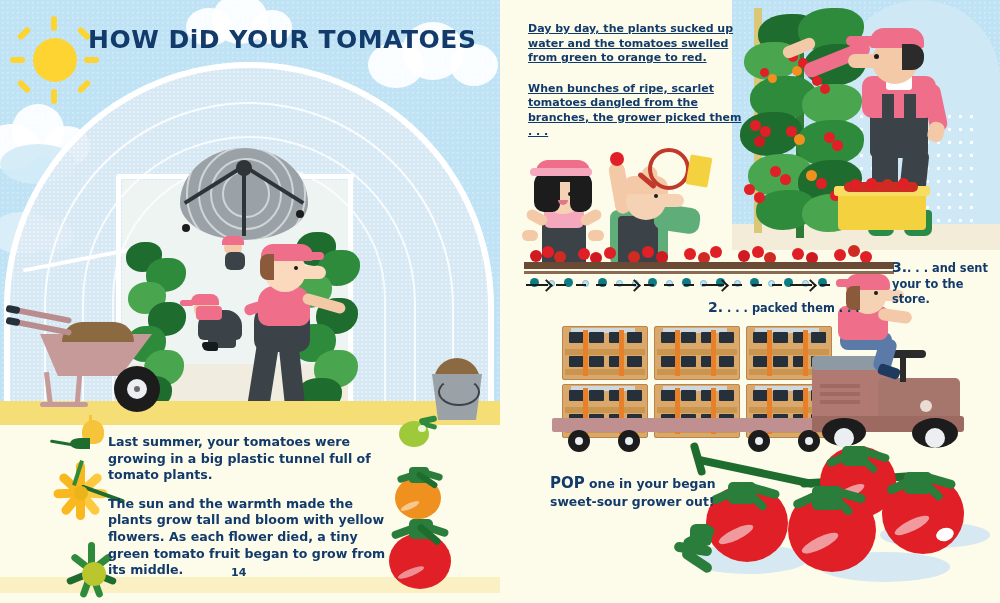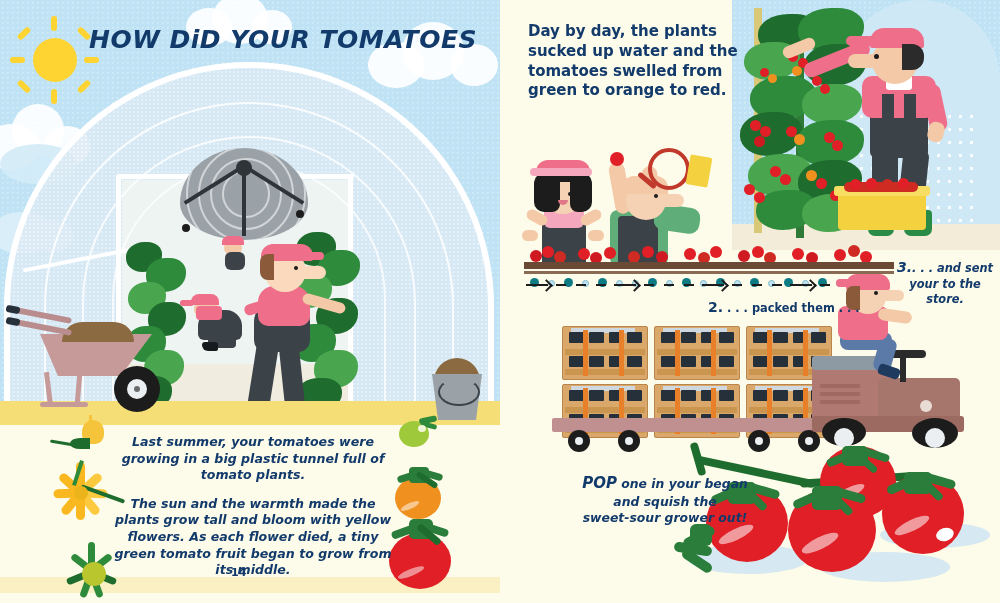--- a/index.html
+++ b/index.html
@@ -6,21 +6,21 @@
   body{
     width:1000px;height:603px;overflow:hidden;
     font-family:"DejaVu Sans", sans-serif;
     background:#fdfbe9;
   }
   .spread{position:relative;width:1000px;height:603px;overflow:hidden;background:#fdfbe9;}
 
   
   .abs{position:absolute;}
   .txt{color:#123a6b;font-weight:bold;line-height:1.32;}
-  .center{text-align:center;font-style:italic;}
+  .center{text-align:left;}
 
   
   .left-page{position:absolute;left:0;top:0;width:500px;height:603px;background:#fdfbe9;overflow:hidden;}
   .sky{position:absolute;left:0;top:0;width:500px;height:425px;background:#bfe3f4;}
   .sky:after{content:"";position:absolute;inset:0;
     background-image:radial-gradient(rgba(255,255,255,.55) 1px, transparent 1px);
     background-size:5px 5px;opacity:.5;}
 
   .sun{position:absolute;left:33px;top:38px;width:44px;height:44px;border-radius:50%;
        background:#fdd431;z-index:3;}
@@ -75,21 +75,21 @@
   
   .right-page{position:absolute;left:500px;top:0;width:500px;height:603px;background:#fdfbe9;overflow:hidden;}
   .rp-sky{position:absolute;left:232px;top:0;width:268px;height:250px;background:#bfe3f4;}
   .rp-sky:after{content:"";position:absolute;inset:0;
     background-image:radial-gradient(rgba(255,255,255,.55) 1px, transparent 1px);
     background-size:5px 5px;opacity:.5;}
   .rp-arch{position:absolute;left:340px;top:0;width:160px;height:250px;
     border-radius:80px 80px 0 0;background:#cfe8f6;}
 
   .rtext{position:absolute;left:28px;top:22px;width:215px;z-index:20;}
-  .rtext p{margin:0 0 16px 0;font-size:15px;}
+  .rtext p{margin:0 0 16px 0;font-size:11px;text-decoration:underline;}
 
   .conveyor{position:absolute;left:24px;top:262px;width:370px;height:34px;z-index:18;}
   .belt{position:absolute;left:0;top:0;width:370px;height:7px;background:#6a4a35;}
   .belt2{position:absolute;left:0;top:9px;width:370px;height:3px;background:#8a6a52;}
   .roller{position:absolute;width:9px;height:9px;border-radius:50%;background:#0d7b84;}
   .roller.sm{width:5px;height:5px;background:#bfe3f4;border:1px solid #7fb9c9;}
   .arrow{position:absolute;top:22px;height:2px;background:#1c1c1c;}
   .dash{position:absolute;top:22px;width:10px;height:2px;background:#1c1c1c;}
 
   .cap{position:absolute;z-index:22;font-size:11.4px;}
@@ -674,21 +674,20 @@
         <div style="position:absolute;left:50px;top:-2px;width:24px;height:11px;background:#f6d2b4;border-radius:0 6px 6px 0;"></div>
         <div style="position:absolute;left:16px;top:-18px;width:44px;height:16px;border-radius:11px 11px 2px 2px;background:#ef6e8a;"></div>
         <div style="position:absolute;left:6px;top:-13px;width:22px;height:8px;border-radius:4px;background:#ef6e8a;"></div>
         <div style="position:absolute;left:16px;top:-6px;width:14px;height:24px;border-radius:7px 0 0 7px;background:#8a5a3a;"></div>
         <div style="position:absolute;left:44px;top:-1px;width:4px;height:4px;border-radius:50%;background:#1c1c1c;"></div>
       </div>
     </div>
 
     <div class="poptext txt center">
       <div><span style="font-size:15px;">POP</span><span> one in your began</span></div>
-      <div>and squish the</div>
       <div>sweet-sour grower out!</div>
     </div>
 
     <div class="tomcluster">
       <div class="shadow" style="left:18px;top:104px;width:120px;height:30px;"></div>
       <div class="shadow" style="left:150px;top:112px;width:130px;height:30px;"></div>
       <div class="shadow" style="left:210px;top:82px;width:110px;height:26px;"></div>
 
       <div class="vine" style="left:24px;top:2px;width:8px;height:34px;transform:rotate(-16deg);"></div>
       <div class="vine" style="left:26px;top:28px;width:120px;height:8px;transform:rotate(12deg);"></div>
@@ -722,16 +721,17 @@
       <div>
         <div class="calyx" style="left:12px;top:92px;width:34px;height:10px;border-radius:6px;transform:rotate(-28deg);"></div>
         <div class="calyx" style="left:4px;top:104px;width:38px;height:10px;border-radius:6px;transform:rotate(8deg);"></div>
         <div class="calyx" style="left:10px;top:116px;width:34px;height:10px;border-radius:6px;transform:rotate(34deg);"></div>
         <div class="calyx" style="left:20px;top:84px;width:22px;height:22px;border-radius:6px;"></div>
       </div>
     </div>
 
     <div class="rtext txt">
       <p>Day by day, the plants sucked up water and the tomatoes swelled from green to orange to red.</p>
+      <p>When bunches of ripe, scarlet tomatoes dangled from the branches, the grower picked them . . .</p>
     </div>
   </div>
 
 </div>
 
 </body></html>

